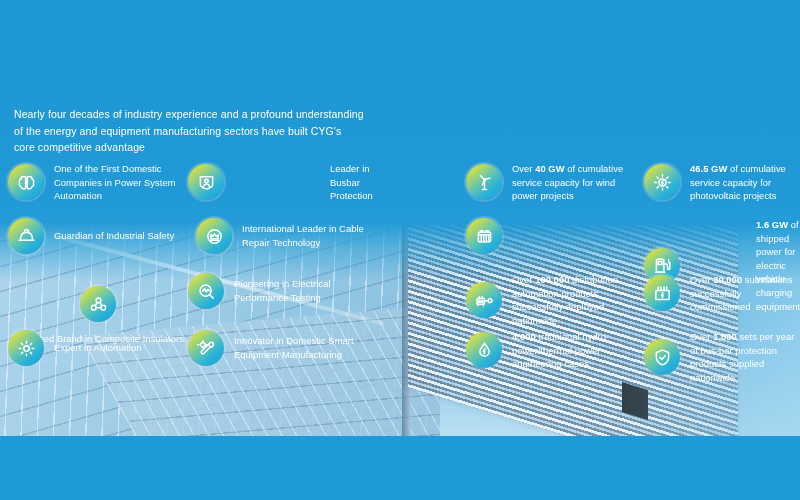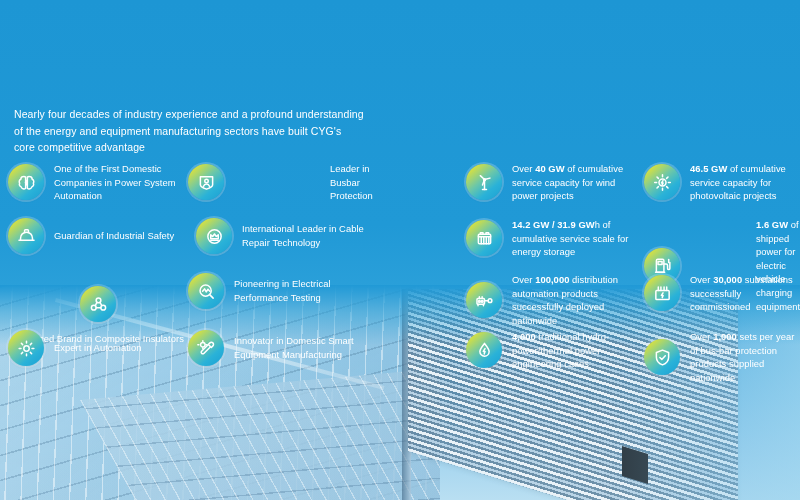--- a/index.html
+++ b/index.html
@@ -3,21 +3,21 @@
 <meta charset="utf-8">
 <style>
   html,body{margin:0;padding:0;}
   body{
     width:800px;height:500px;overflow:hidden;
     font-family:"Liberation Sans", sans-serif;
     background:#1e9ad6;
     position:relative;
   }
   #stage{
-    position:absolute;inset:0;width:800px;height:500px;overflow:hidden;
+    position:absolute;inset:0;width:800px;height:436px;overflow:hidden;
     background:linear-gradient(180deg,#1d96d4 0%,#2099d6 45%,#34a6dd 70%,#63b9e4 88%,#86c8ea 100%);
   }
 
   
   .photo{position:absolute;left:0;bottom:0;width:800px;height:215px;overflow:hidden;}
   .sky{position:absolute;inset:0;
     background:linear-gradient(180deg,#5cb3e2 0%,#7cc3e8 40%,#9fd2ee 75%,#b9dff2 100%);}
 
   
   .glass-wrap{position:absolute;left:-40px;bottom:-10px;width:480px;height:230px;
@@ -233,21 +233,20 @@
         <div class="item" style="position: absolute; top: 56px; left: 0px; width: 100%;">
           <div class="ic">
             <svg viewBox="0 0 24 24">
               <rect fill="none" stroke="#ffffff" stroke-width="1.5" stroke-linecap="round" stroke-linejoin="round" x="5" y="7" width="14" height="11" rx="1.1"></rect>
               <path fill="none" stroke="#ffffff" stroke-width="1.5" stroke-linecap="round" stroke-linejoin="round" d="M5 10.1h14"></path>
               <path fill="none" stroke="#ffffff" stroke-width="1.5" stroke-linecap="round" stroke-linejoin="round" d="M8.3 10.1V18M11.2 10.1V18M14.1 10.1V18M16.9 10.1V18"></path>
               <path fill="none" stroke="#ffffff" stroke-width="1.5" stroke-linecap="round" stroke-linejoin="round" d="M7.3 7V5.3h3V7M13.7 7V5.3h3V7"></path>
             </svg>
           </div>
           <div class="gap"></div>
-          <div class="txt"><span></span><b>14.2 GW / 31.9 GW</b><span>h of cumulative service scale for energy storage</span></div>
         </div>
         <div class="item" style="position: absolute; top: 111px; left: 0px; width: 100%;">
           <div class="ic">
             <svg viewBox="0 0 24 24">
               <rect fill="none" stroke="#ffffff" stroke-width="1.5" stroke-linecap="round" stroke-linejoin="round" x="3.4" y="9.8" width="8.6" height="6.4" rx="1.1"></rect>
               <circle fill="none" stroke="#ffffff" stroke-width="1.5" stroke-linecap="round" stroke-linejoin="round" cx="6.1" cy="13" r="1.1"></circle>
               <circle fill="none" stroke="#ffffff" stroke-width="1.5" stroke-linecap="round" stroke-linejoin="round" cx="9.3" cy="13" r="1.1"></circle>
               <path fill="none" stroke="#ffffff" stroke-width="1.5" stroke-linecap="round" stroke-linejoin="round" d="M12 12.2h4.2"></path>
               <circle fill="none" stroke="#ffffff" stroke-width="1.5" stroke-linecap="round" stroke-linejoin="round" cx="18.3" cy="12.2" r="2.1"></circle>
               <path fill="none" stroke="#ffffff" stroke-width="1.5" stroke-linecap="round" stroke-linejoin="round" d="M6.1 9.8V7.6M9.3 9.8V7.6"></path>

